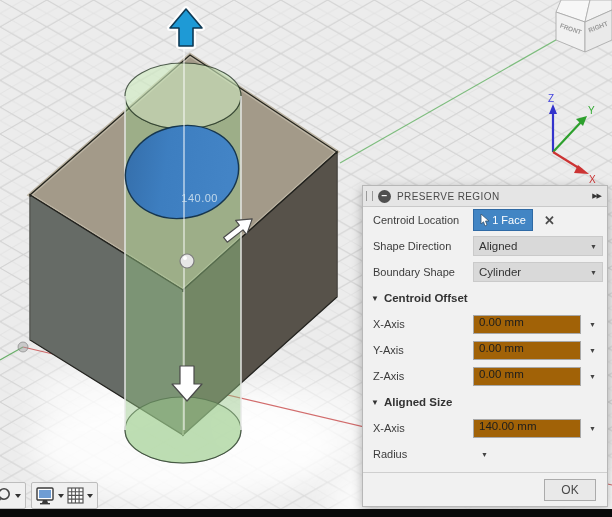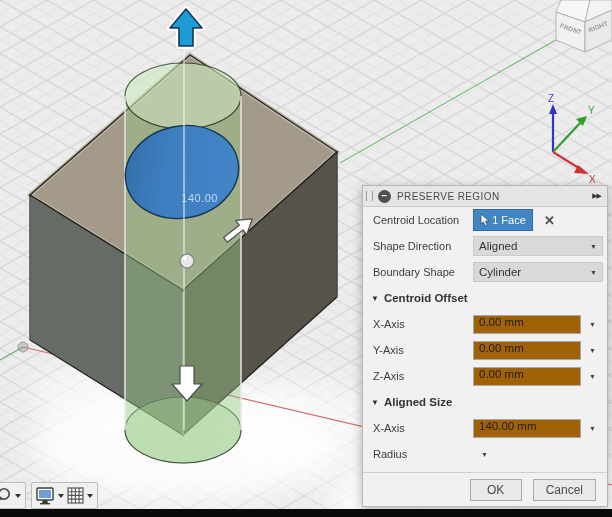--- a/index.html
+++ b/index.html
@@ -221,21 +221,20 @@
     <span class="caret spin">▼</span>
   </div>
 
   <div class="row">
     <span class="lbl">Radius</span>
     <span class="caret spin">▼</span>
   </div>
 
   <div class="p-footer">
     <button class="btn ok">OK</button>
-    <button class="btn">Cancel</button>
   </div>
 </div>
 
 <div id="toolbar">
   <div class="tgroup">
     <svg width="16" height="17" viewBox="0 0 16 17">
       <circle cx="8" cy="7" r="5.2" fill="none" stroke="#444" stroke-width="1.6"></circle>
       <line x1="4.5" y1="11.5" x2="1.5" y2="15.5" stroke="#444" stroke-width="2"></line>
     </svg>
     <svg width="8" height="6" viewBox="0 0 8 6">

